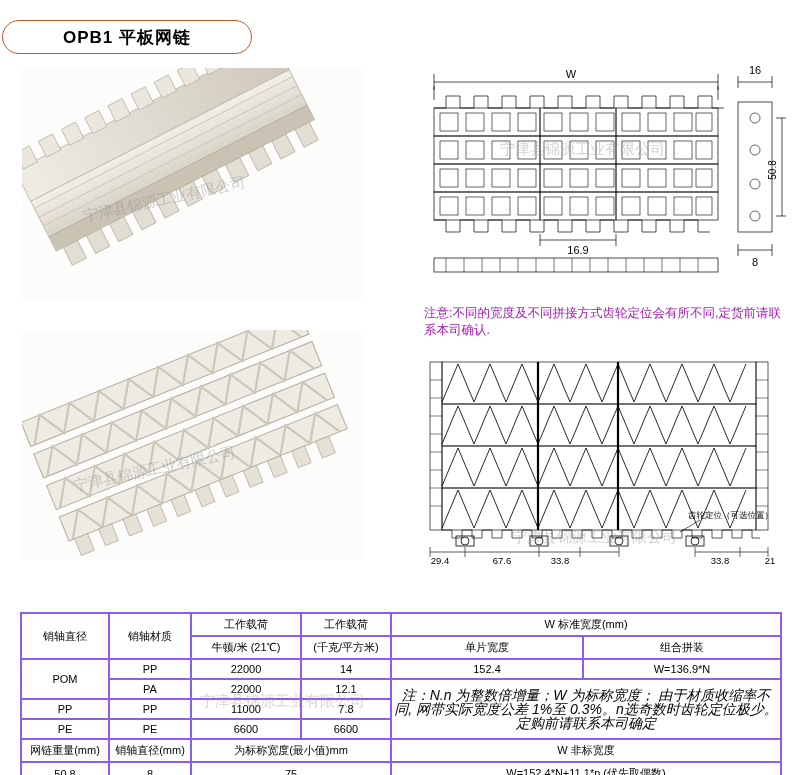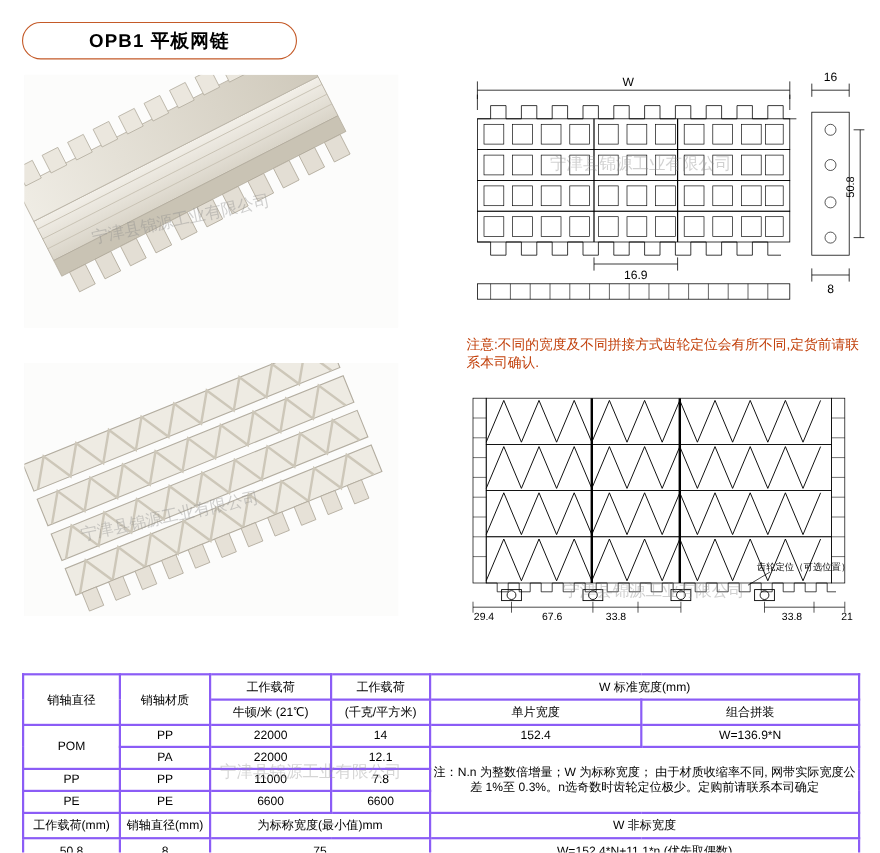--- a/index.html
+++ b/index.html
@@ -12,21 +12,21 @@
     height: 775px;
     position: relative;
     font-family: "Liberation Sans", sans-serif;
     color: #000;
     overflow: hidden;
   }
 
   
   .title-box {
     position: absolute;
-    left: 20px;
+    left: 2px;
     top: 20px;
     width: 250px;
     height: 34px;
     border: 1.5px solid #c45a28;
     border-radius: 17px;
     display: flex;
     align-items: center;
     justify-content: center;
     box-sizing: border-box;
   }
@@ -60,21 +60,21 @@
     position: absolute;
   }
   .panel svg { display: block; }
 
   
   .note {
     position: absolute;
     left: 424px;
     top: 305px;
     width: 360px;
-    color: #c2410c;
+    color: #a21caf;
     font-size: 12.5px;
     line-height: 17px;
   }
 
   
   .tbl-wrap {
     position: absolute;
     left: 20px;
     top: 612px;
     width: 760px;
@@ -87,24 +87,25 @@
   }
   table.spec td, table.spec th {
     border: 2px solid #8b5cf6;
     text-align: center;
     vertical-align: middle;
     padding: 3px 2px;
     font-weight: normal;
   }
   table.spec .hdr { height: 21px; }
   .note-cell {
-    font-size: 11px;
+    font-size: 14px;
     text-align: left;
     line-height: 14px;
     padding: 2px 5px;
+    font-style: italic;
   }
   .tbl-wm {
     position: absolute;
     left: 180px;
     top: 80px;
     color: rgba(150,150,150,0.40);
     font-size: 15px;
     white-space: nowrap;
     pointer-events: none;
   }
@@ -477,21 +478,21 @@
         <td>7.8</td>
       </tr>
       <tr>
         <td>PE</td>
         <td>PE</td>
         <td>6600</td>
         <td>6600</td>
       </tr>
 
       <tr class="hdr">
-        <td>工作载荷(mm)</td>
+        <td>网链重量(mm)</td>
         <td>销轴直径(mm)</td>
         <td colspan="2">为标称宽度(最小值)mm</td>
         <td colspan="2">W 非标宽度</td>
       </tr>
       <tr>
         <td>50.8</td>
         <td>8</td>
         <td colspan="2">75</td>
         <td colspan="2">W=152.4*N+11.1*n (优先取偶数)</td>
       </tr>

